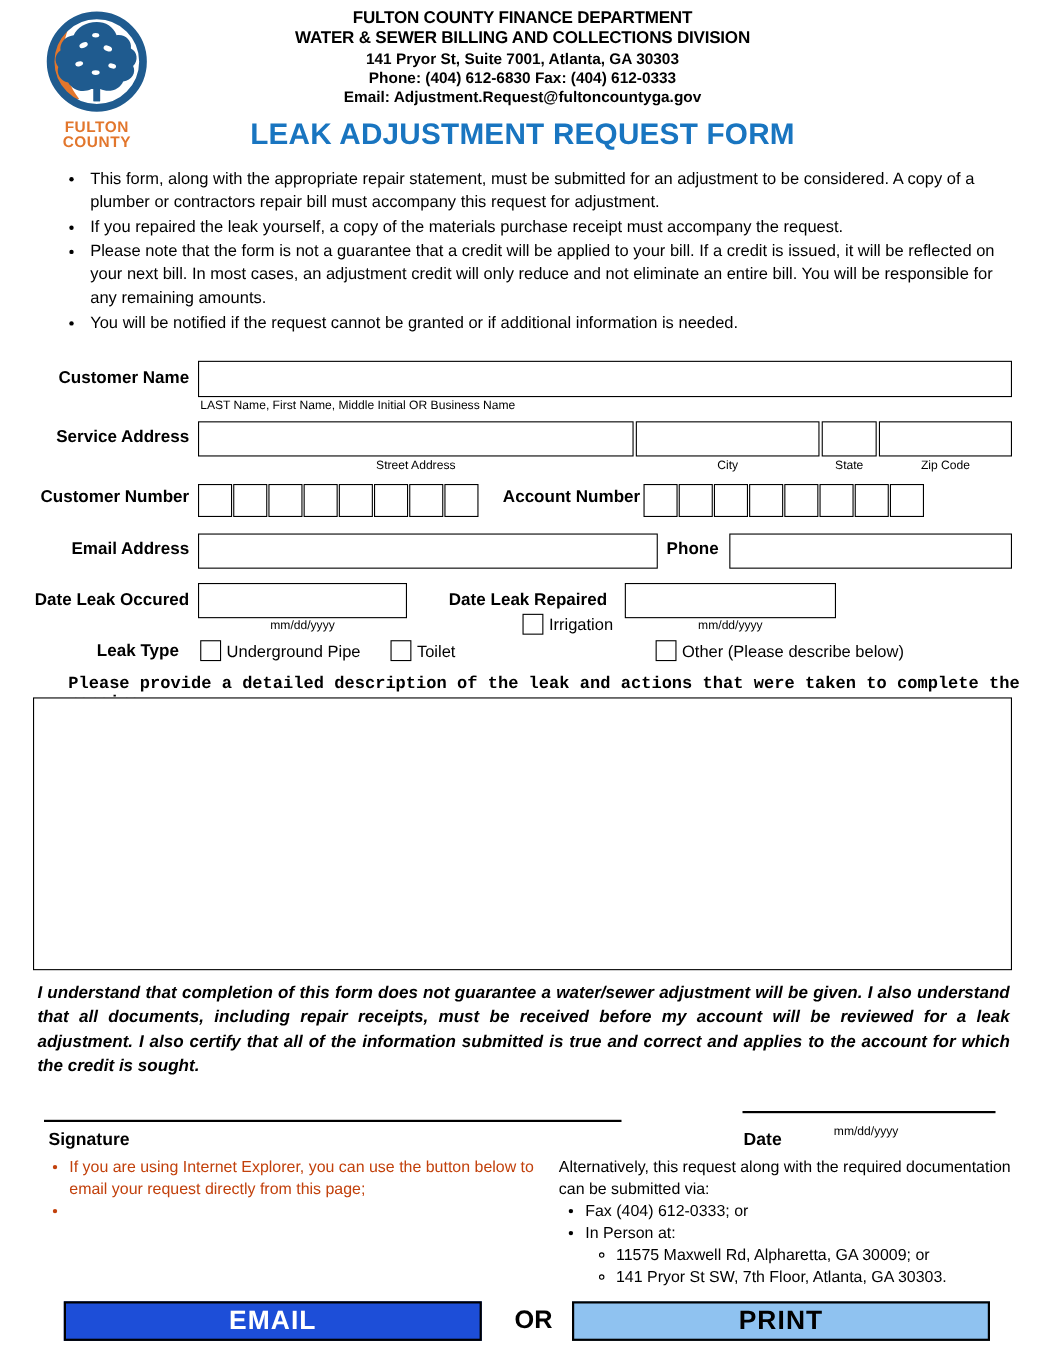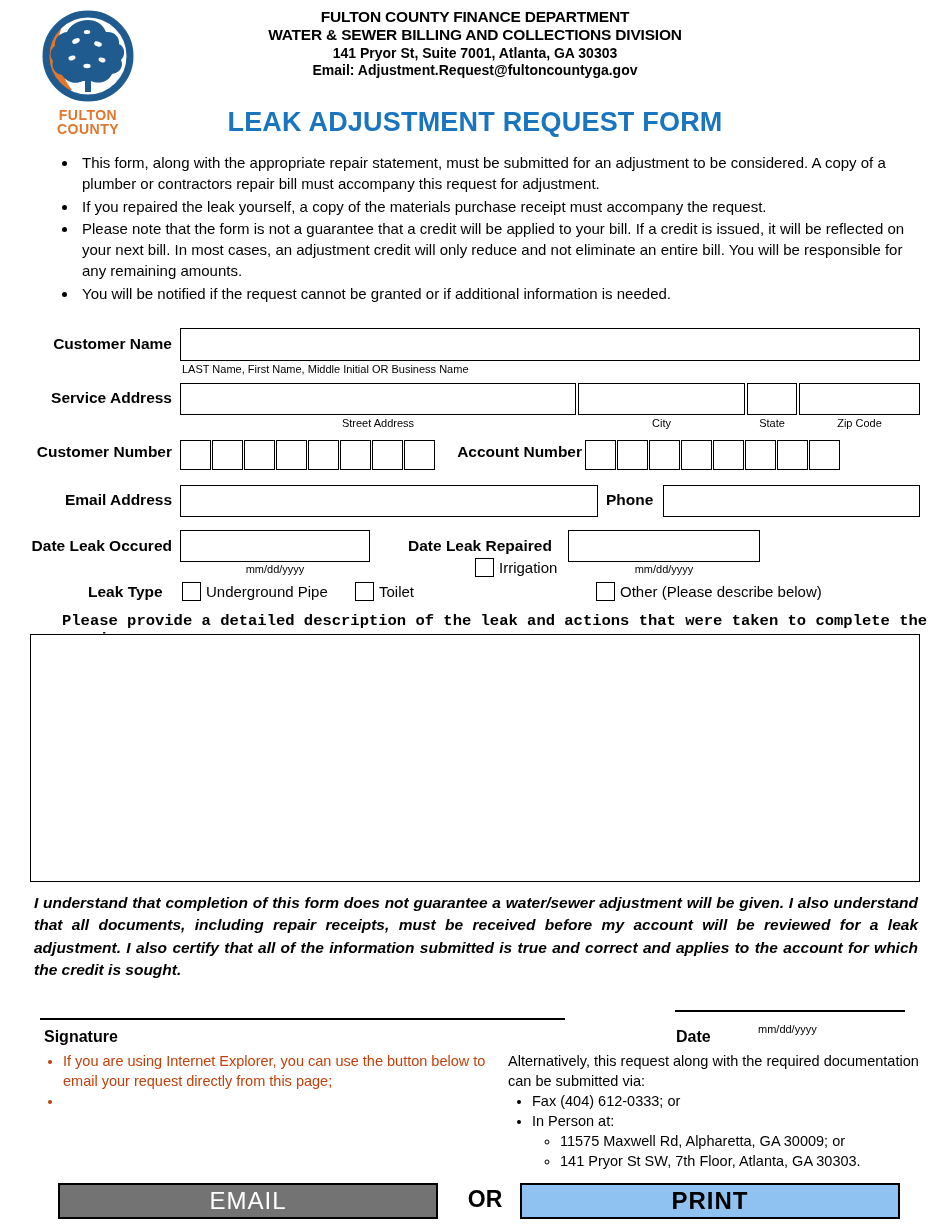--- a/index.html
+++ b/index.html
@@ -163,25 +163,25 @@
   #bottom-right li { font-size: 14.5px; line-height: 1.37; }
   #bottom-right ul ul {
     list-style: circle;
     padding-left: 28px;
     margin-top: 1px;
   }
 
   
   #btn-email {
     left: 58px; top: 1183px; width: 380px; height: 36px;
-    background: #737373;
+    background: #1d4ed8;
     border: 2px solid #000;
     box-sizing: border-box;
     color: #ffffff;
-    font-weight: normal;
+    font-weight: bold;
     font-size: 24px;
     letter-spacing: 1px;
     text-align: center;
     line-height: 32px;
     cursor: pointer;
   }
   #btn-or {
     left: 455px; top: 1186px; width: 60px;
     font-weight: bold; font-size: 23px; text-align: center;
   }
@@ -223,20 +223,21 @@
     </g>
   </svg>
   <div class="logo-word">FULTON</div>
   <div class="logo-word">COUNTY</div>
 </div>
 
 <div class="abs" id="hdr-block">
   <div class="hdr-l1">FULTON COUNTY FINANCE DEPARTMENT</div>
   <div class="hdr-l2">WATER &amp; SEWER BILLING AND COLLECTIONS DIVISION</div>
   <div class="hdr-l3">141 Pryor St, Suite 7001, Atlanta, GA 30303</div>
+  <div class="hdr-l4">Phone: (404) 612-6830  Fax: (404) 612-0333</div>
   <div class="hdr-l5">Email: Adjustment.Request@fultoncountyga.gov</div>
 </div>
 <div class="abs" id="form-title">LEAK ADJUSTMENT REQUEST FORM</div>
 
 <div class="abs" id="instructions">
   <ul>
     <li>This form, along with the appropriate repair statement, must be submitted for an adjustment to be considered. A copy of a plumber or contractors repair bill must accompany this request for adjustment.</li>
     <li>If you repaired the leak yourself, a copy of the materials purchase receipt must accompany the request.</li>
     <li>Please note that the form is not a guarantee that a credit will be applied to your bill. If a credit is issued, it will be reflected on your next bill. In most cases, an adjustment credit will only reduce and not eliminate an entire bill. You will be responsible for any remaining amounts.</li>
     <li>You will be notified if the request cannot be granted or if additional information is needed.</li>

